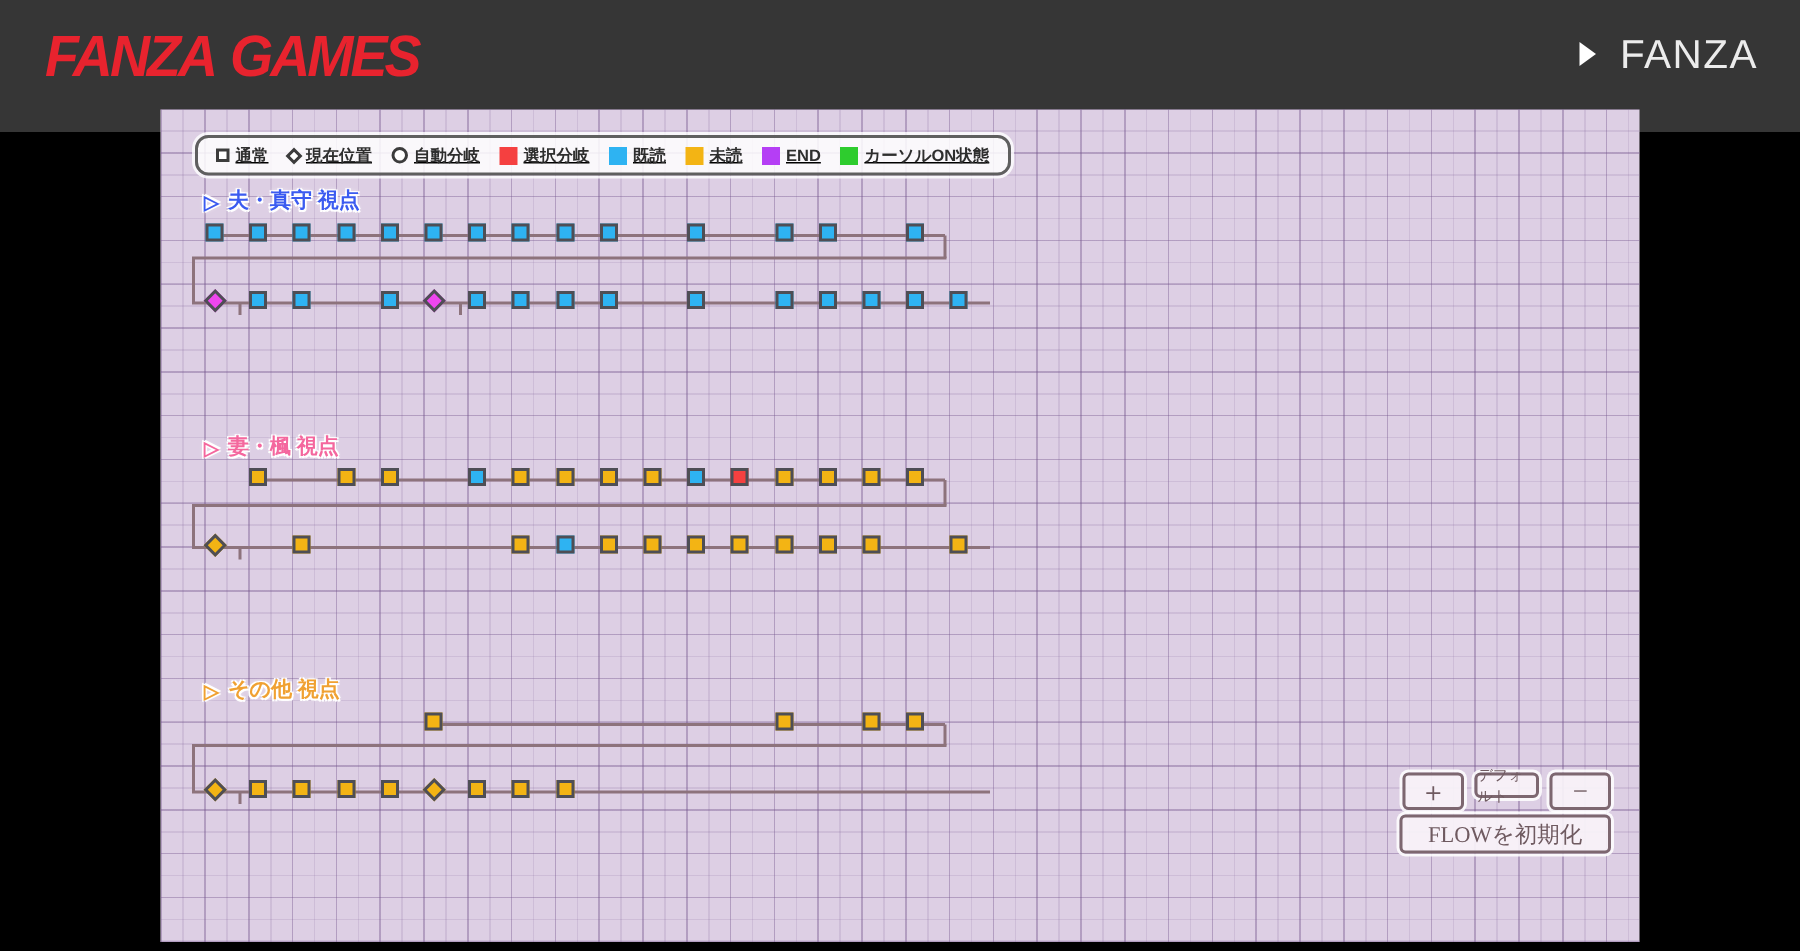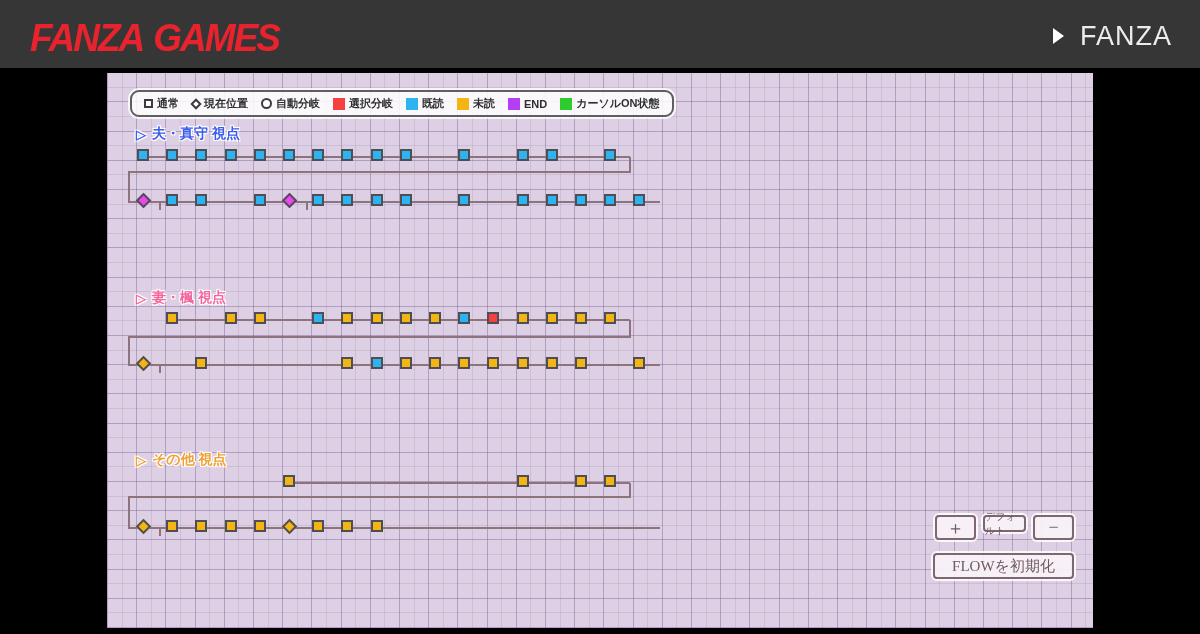--- a/index.html
+++ b/index.html
@@ -1,20 +1,20 @@
 <!DOCTYPE html>
 <html><head>
 <meta charset="utf-8">
 <style>
   * { margin:0; padding:0; box-sizing:border-box; }
   html,body { width:1200px; height:634px; background:#000; overflow:hidden;
               font-family:"Liberation Sans", sans-serif; }
 
   
-  .header { position:absolute; left:0; top:0; width:1200px; height:68px;
+  .header { position:absolute; left:0; top:0; width:1200px; height:88px;
             background:#363636; }
   .logo { position:absolute; left:30px; top:17px; font-size:37px; font-weight:900;
           font-style:italic; letter-spacing:-2px; color:#e8232e;
           transform:scaleY(1.05); white-space:nowrap; }
   .logo .gap { display:inline-block; width:10px; }
   .hdr-right { position:absolute; right:28px; top:0; height:72px;
                display:flex; align-items:center; gap:16px; }
   .hdr-tri { width:0; height:0; border-left:11px solid #fff;
              border-top:8px solid transparent; border-bottom:8px solid transparent; }
   .hdr-label { font-size:27px; color:#ececec; letter-spacing:1px; }
@@ -27,21 +27,21 @@
             repeating-linear-gradient(90deg, rgba(115,85,140,.30) 0 1px, transparent 1px 29.2px),
             repeating-linear-gradient(0deg,  rgba(125,95,150,.16) 0 1px, transparent 1px 14.6px),
             repeating-linear-gradient(90deg, rgba(125,95,150,.16) 0 1px, transparent 1px 14.6px);
   }
 
   
   .legend { position:absolute; left:23px; top:17px; height:27px;
             display:flex; align-items:center; gap:13px; padding:0 12px;
             background:rgba(255,255,255,.85); border:2px solid #5f5f5f;
             border-radius:9px; box-shadow:0 0 0 2px rgba(255,255,255,.8); z-index:5; }
-  .legend-item { display:flex; align-items:center; gap:4px; }
+  .legend-item { display:flex; align-items:center; gap:4px;text-decoration:underline; }
   .legend-item .lbl { font-size:11px; font-weight:bold; color:#2e2e2e; white-space:nowrap; }
   .sw { display:inline-block; }
   .sw-square-outline { width:9px; height:9px; border:2px solid #3c3c3c; background:#fff; }
   .sw-diamond-outline { width:8px; height:8px; border:2px solid #3c3c3c; background:#fff;
                         transform:rotate(45deg); }
   .sw-circle-outline { width:11px; height:11px; border:2px solid #3c3c3c; background:#fff;
                        border-radius:50%; }
   .sw-fill { width:12px; height:12px; }
 
   
@@ -62,21 +62,21 @@
   .msgbox .txt { font-size:16px; color:#6e5c55; letter-spacing:1px; }
 
   
   .btn { position:absolute; display:flex; align-items:center; justify-content:center;
          background:rgba(249,243,249,.92); border:2px solid #7d6770; border-radius:4px;
          box-shadow:0 0 0 2px rgba(255,255,255,.85); color:#6f5a60;
          font-family:"Liberation Serif", serif; z-index:11; cursor:pointer; }
   .btn-plus    { left:828px; top:442px; width:41px; height:25px; font-size:18px; }
   .btn-default { left:876px; top:442px; width:43px; height:17px; font-size:10px; }
   .btn-minus   { left:926px; top:442px; width:41px; height:25px; font-size:18px; }
-  .btn-flow    { left:826px; top:480px; width:141px; height:26px; font-size:15px; }
+  .btn-flow    { left:826px; top:470px; width:141px; height:26px; font-size:15px; }
   .btn-back    { left:826px; top:504px; width:141px; height:26px; font-size:15px; }
 </style>
 </head>
 <body>
 
 <div class="header">
   <div class="logo"><span>FANZA</span><span class="gap"></span><span>GAMES</span></div>
   <div class="hdr-right">
     <span class="hdr-tri"></span>
     <span class="hdr-label">FANZA</span>

